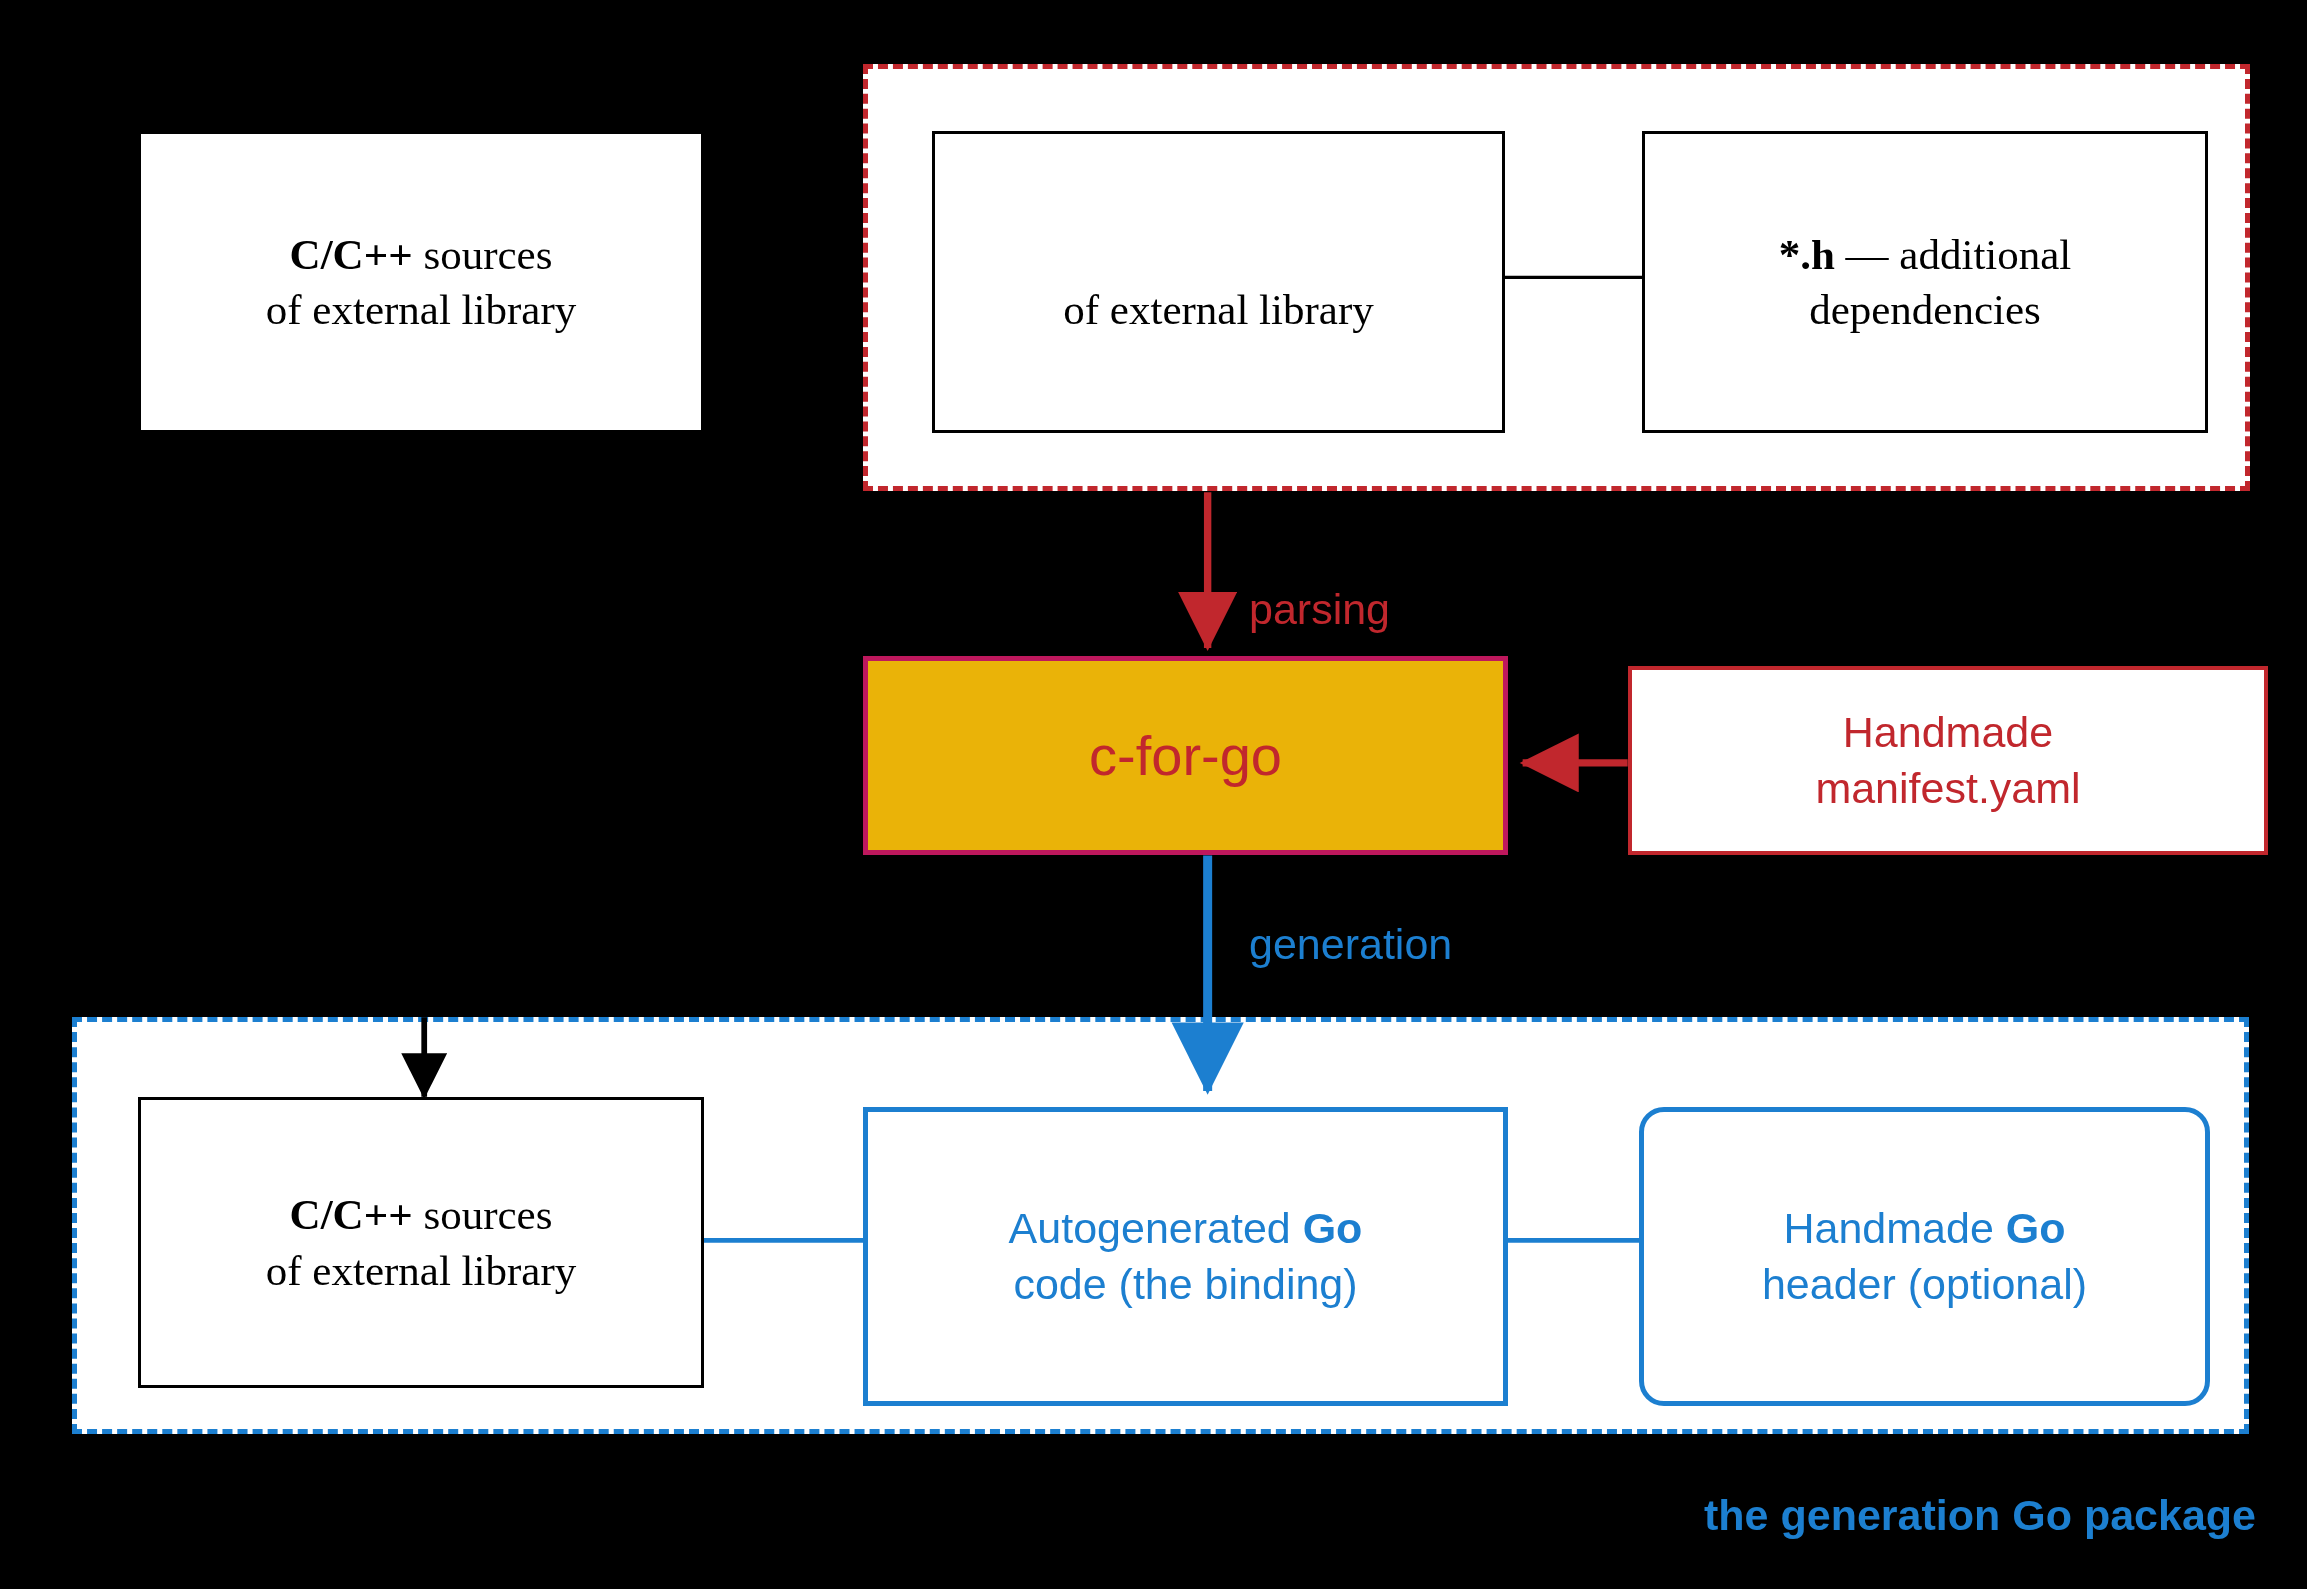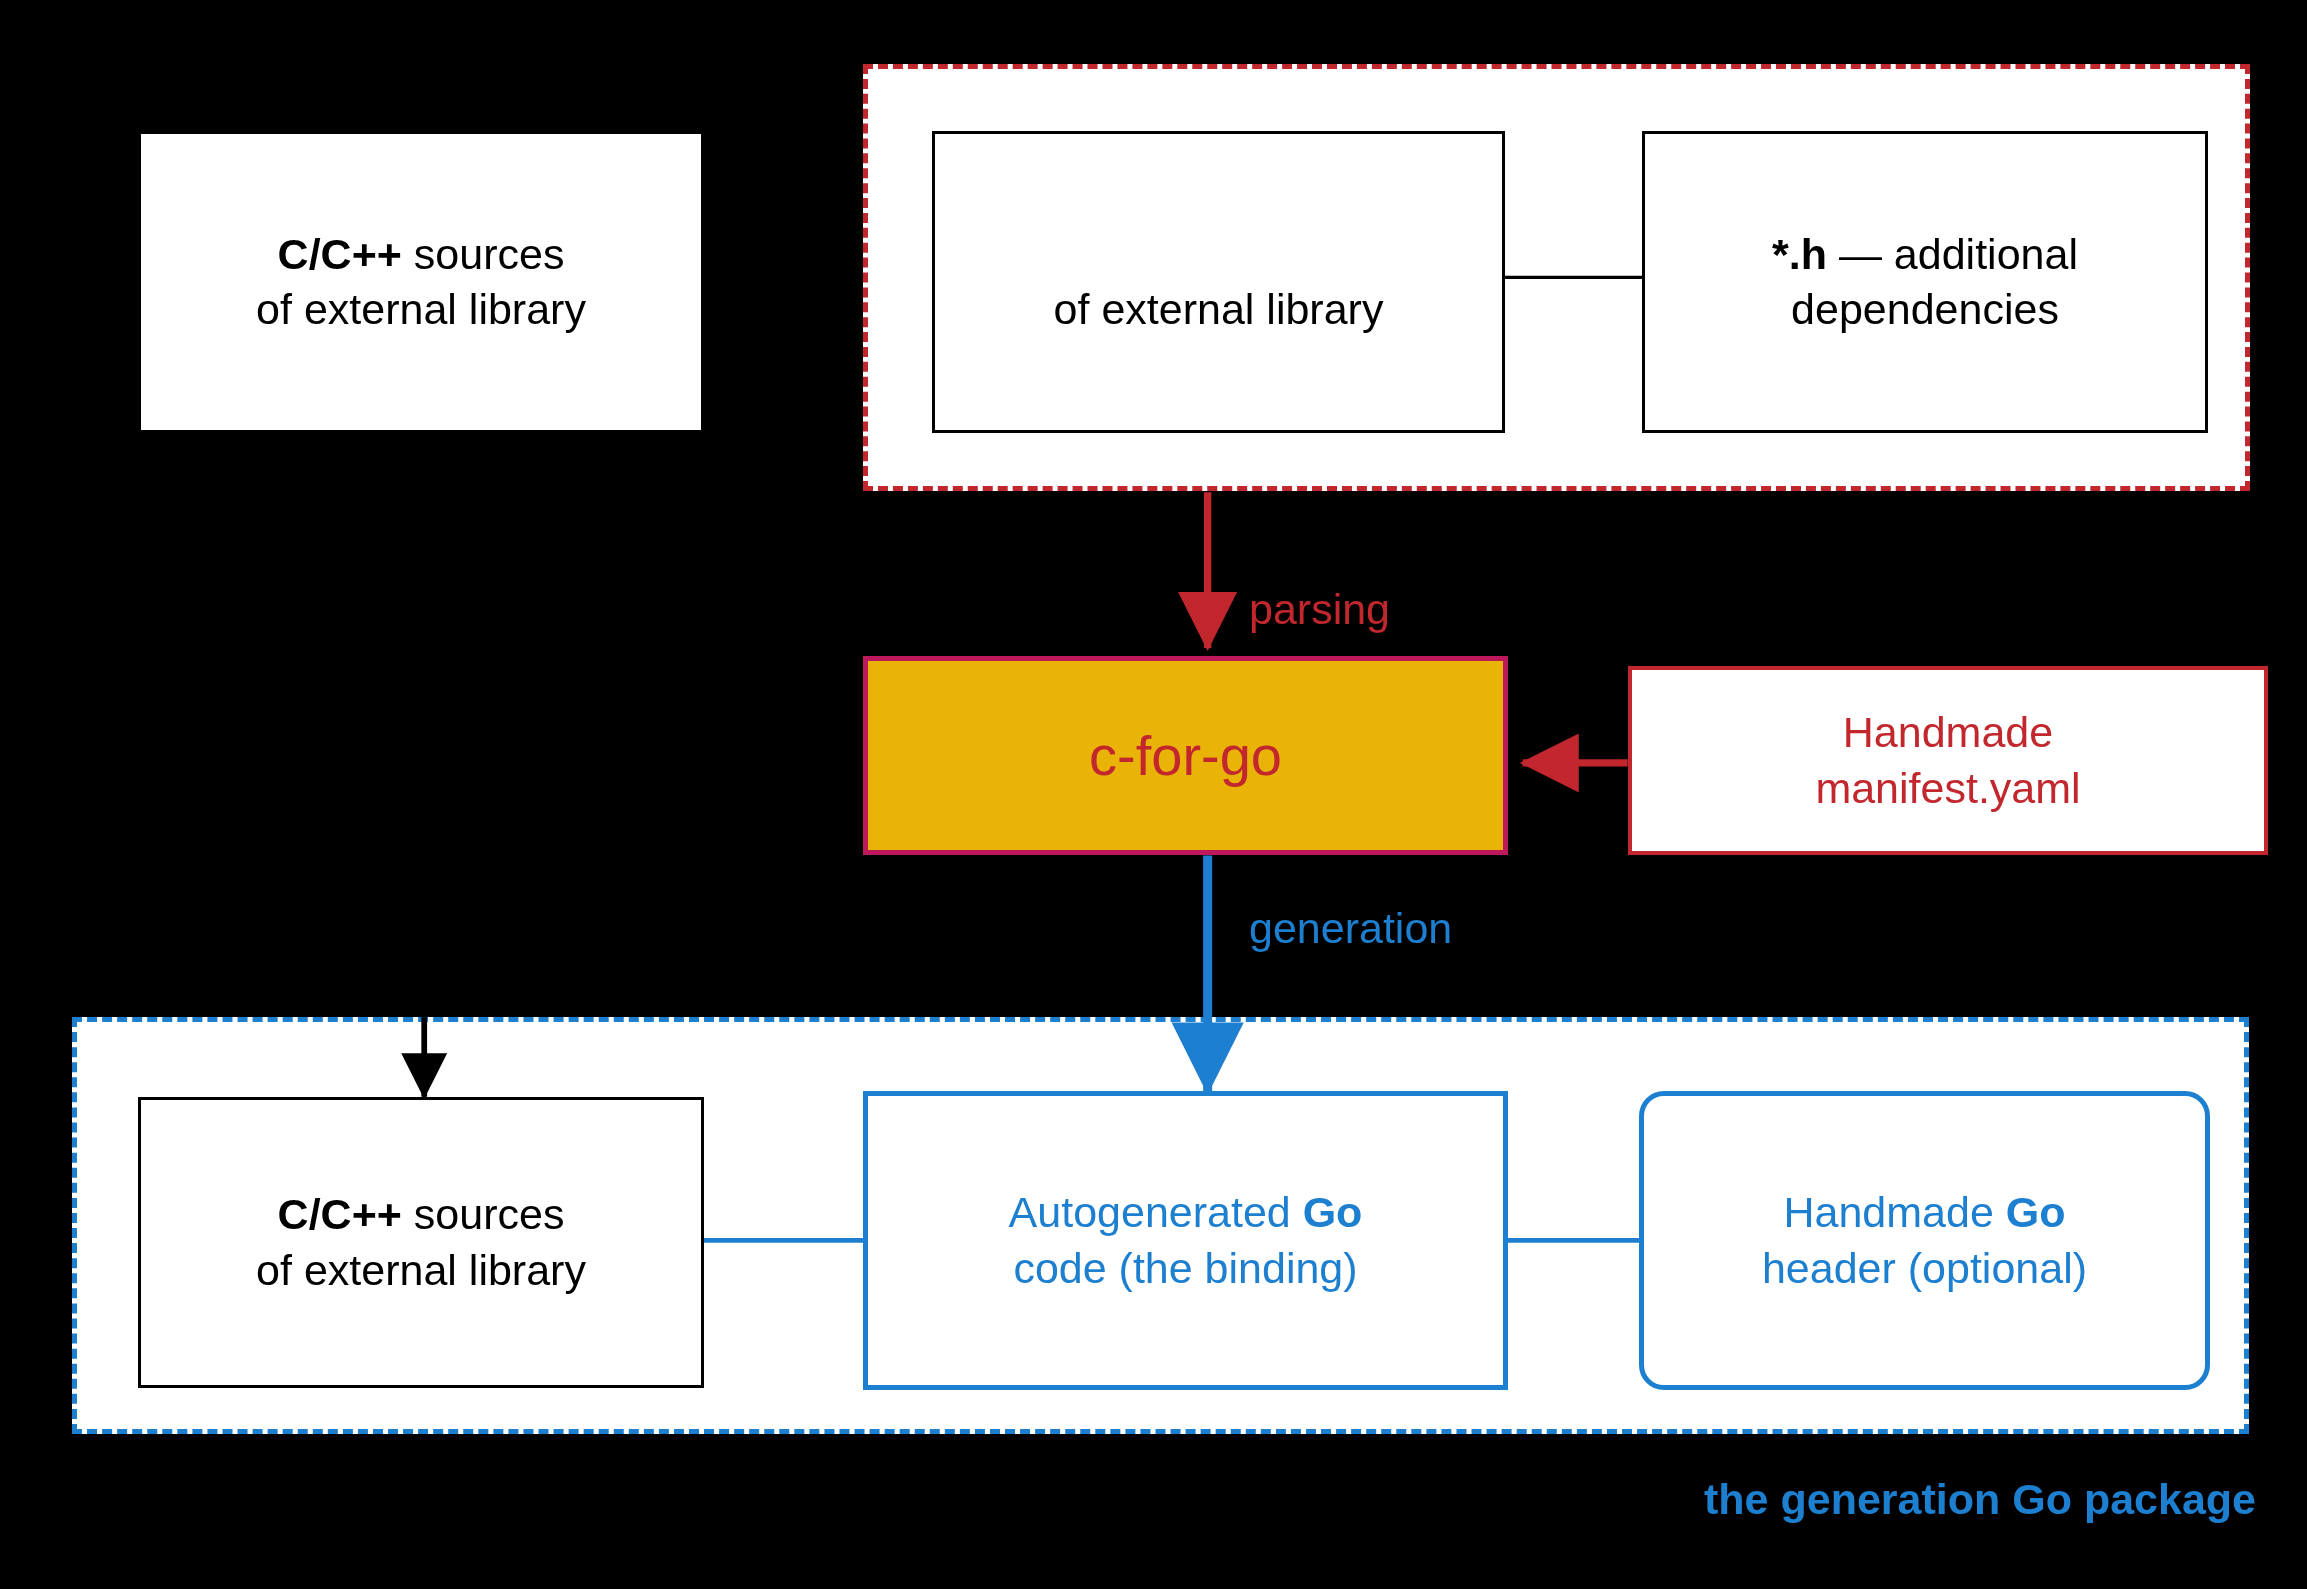--- a/index.html
+++ b/index.html
@@ -24,23 +24,23 @@
   }
   .nodebox {
     position: absolute;
     box-sizing: border-box;
     display: flex;
     align-items: center;
     justify-content: center;
     text-align: center;
     line-height: 1.28;
   }
-  .txt-black { color: #000000; }
+  .txt-black { color: #000000; font-family: Liberation Serif, serif; }
   .txt-red   { color: #C1272D; }
-  .txt-blue  { color: #1C7FD0; }
+  .txt-blue  { color: #1C7FD0; margin-top: 16px; }
   .bx-white-black {
     background: #FFFFFF;
     border: 3.3px solid #000000;
   }
   .bx-red-fill {
     background: #eab308;
     border: 5px solid #be185d;
   }
   .bx-red-thin {
     background: #FFFFFF;

